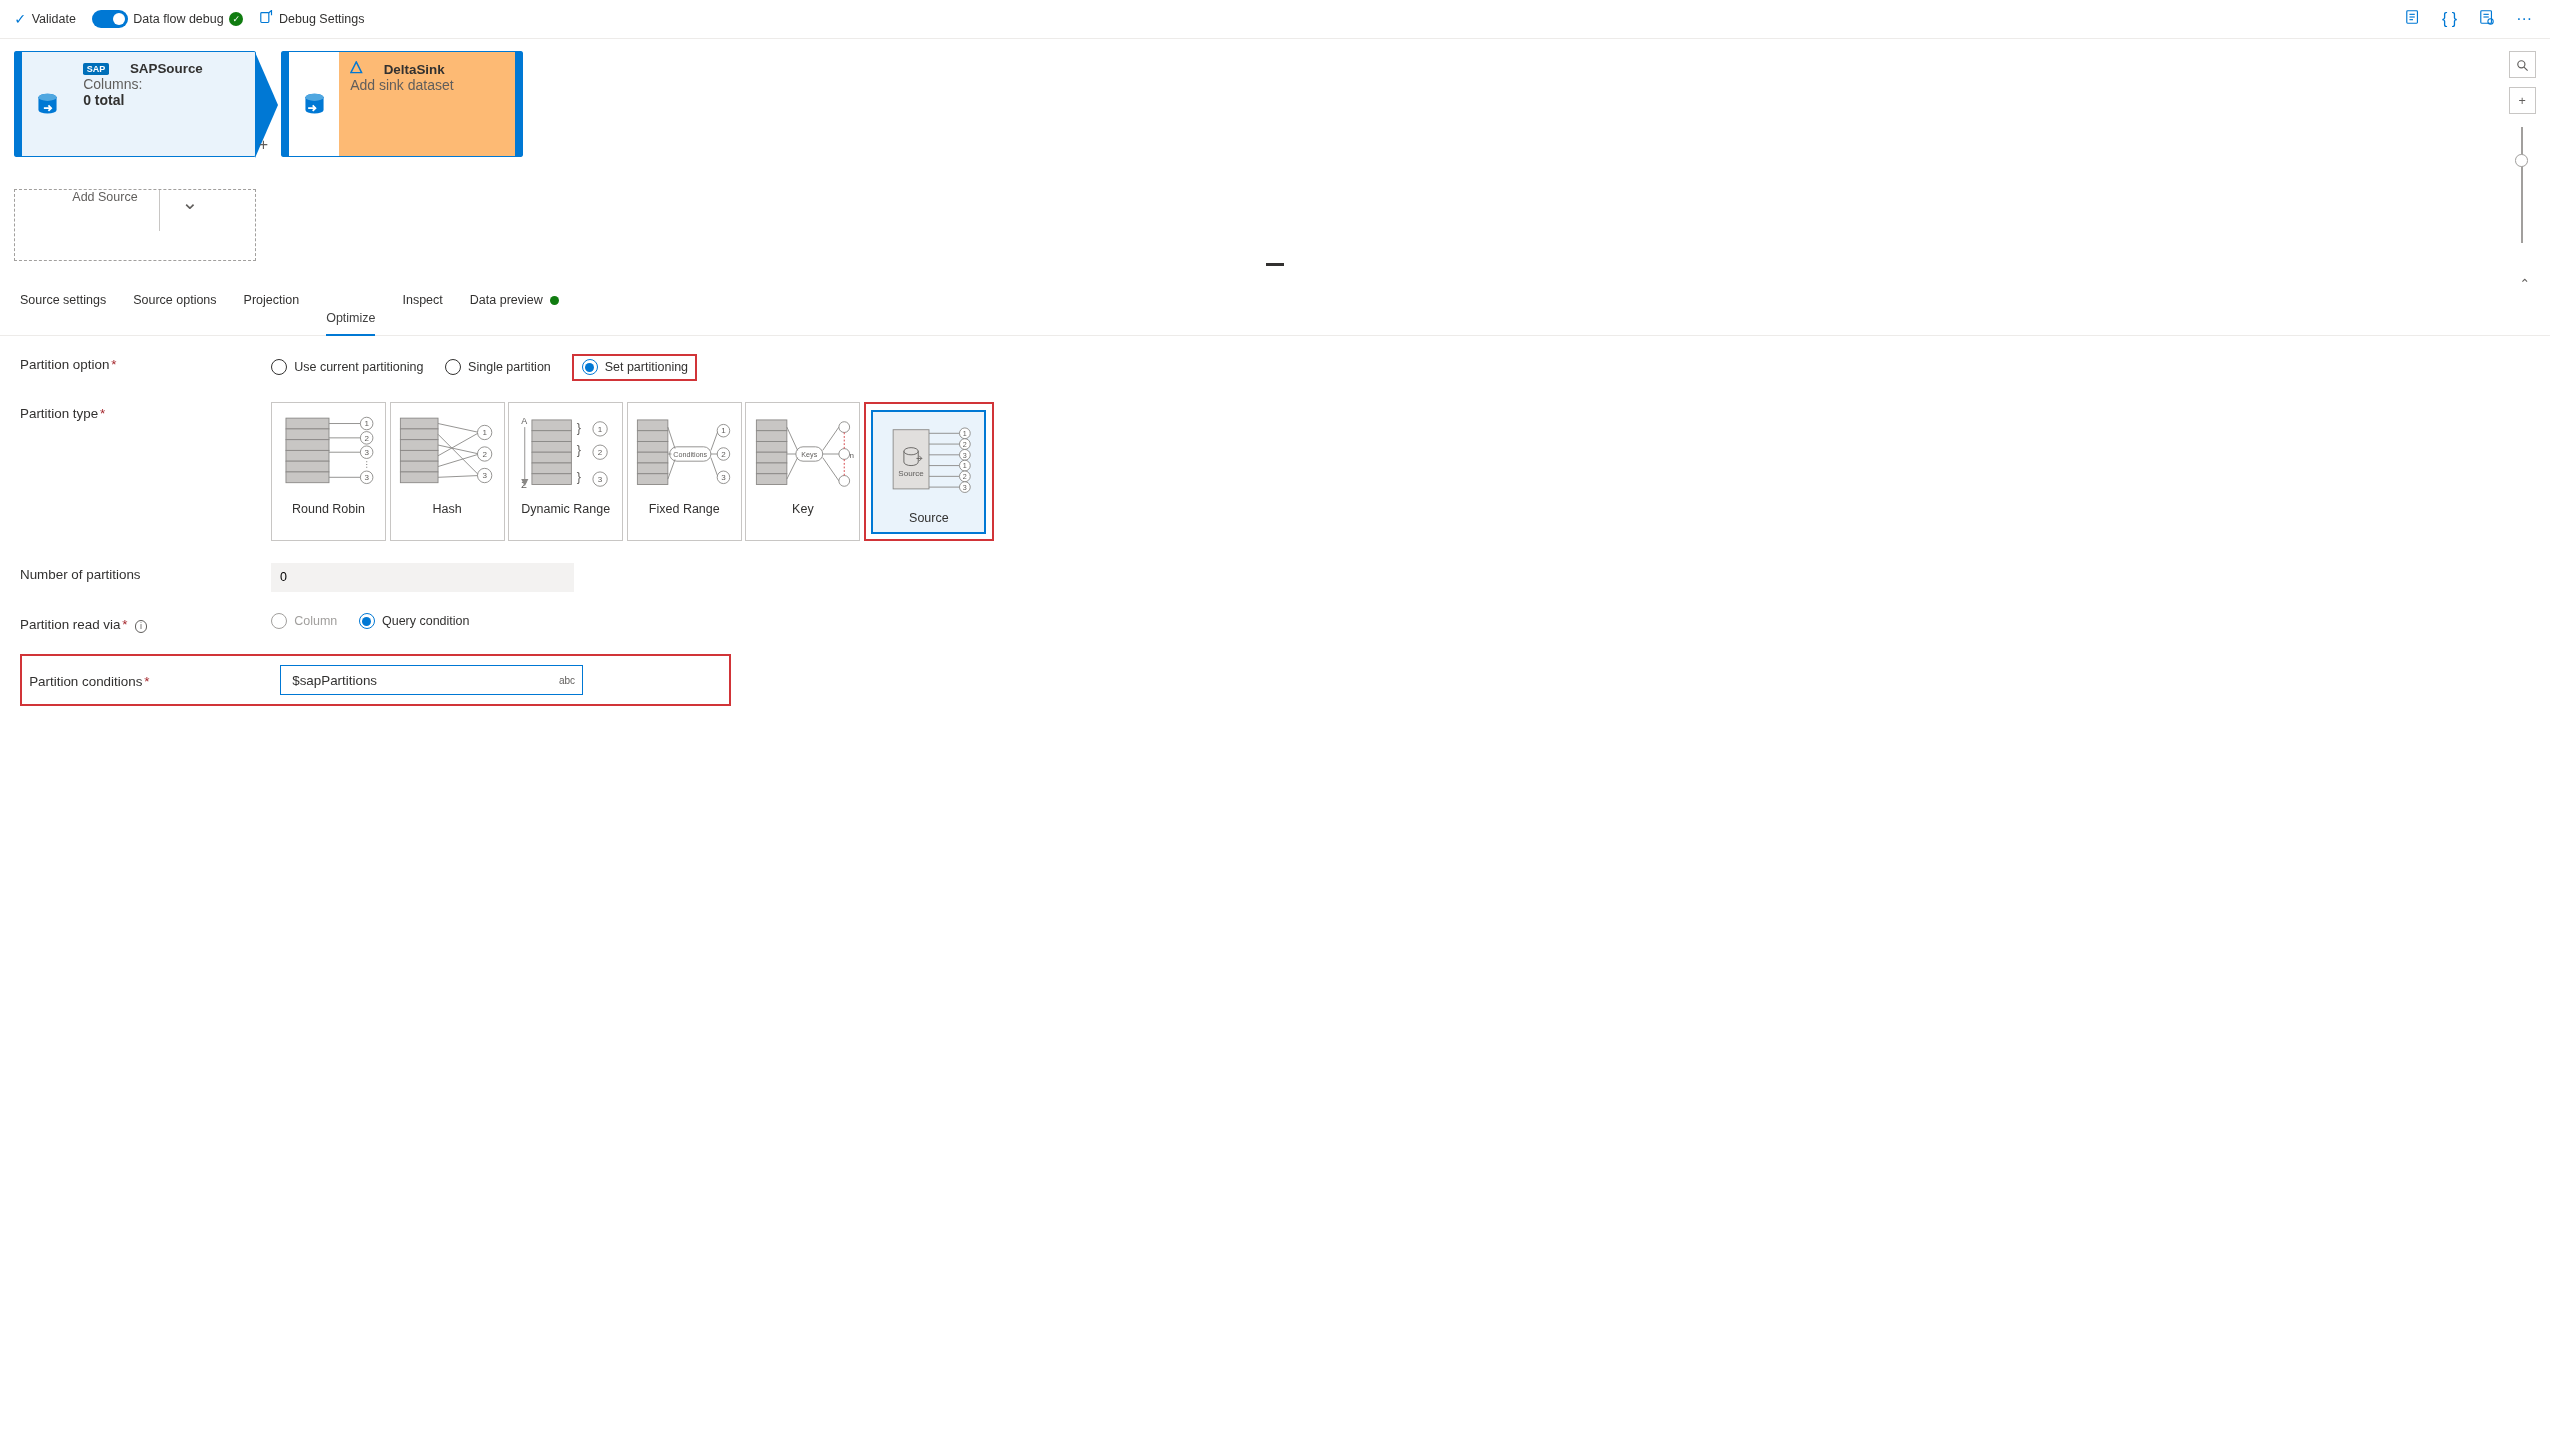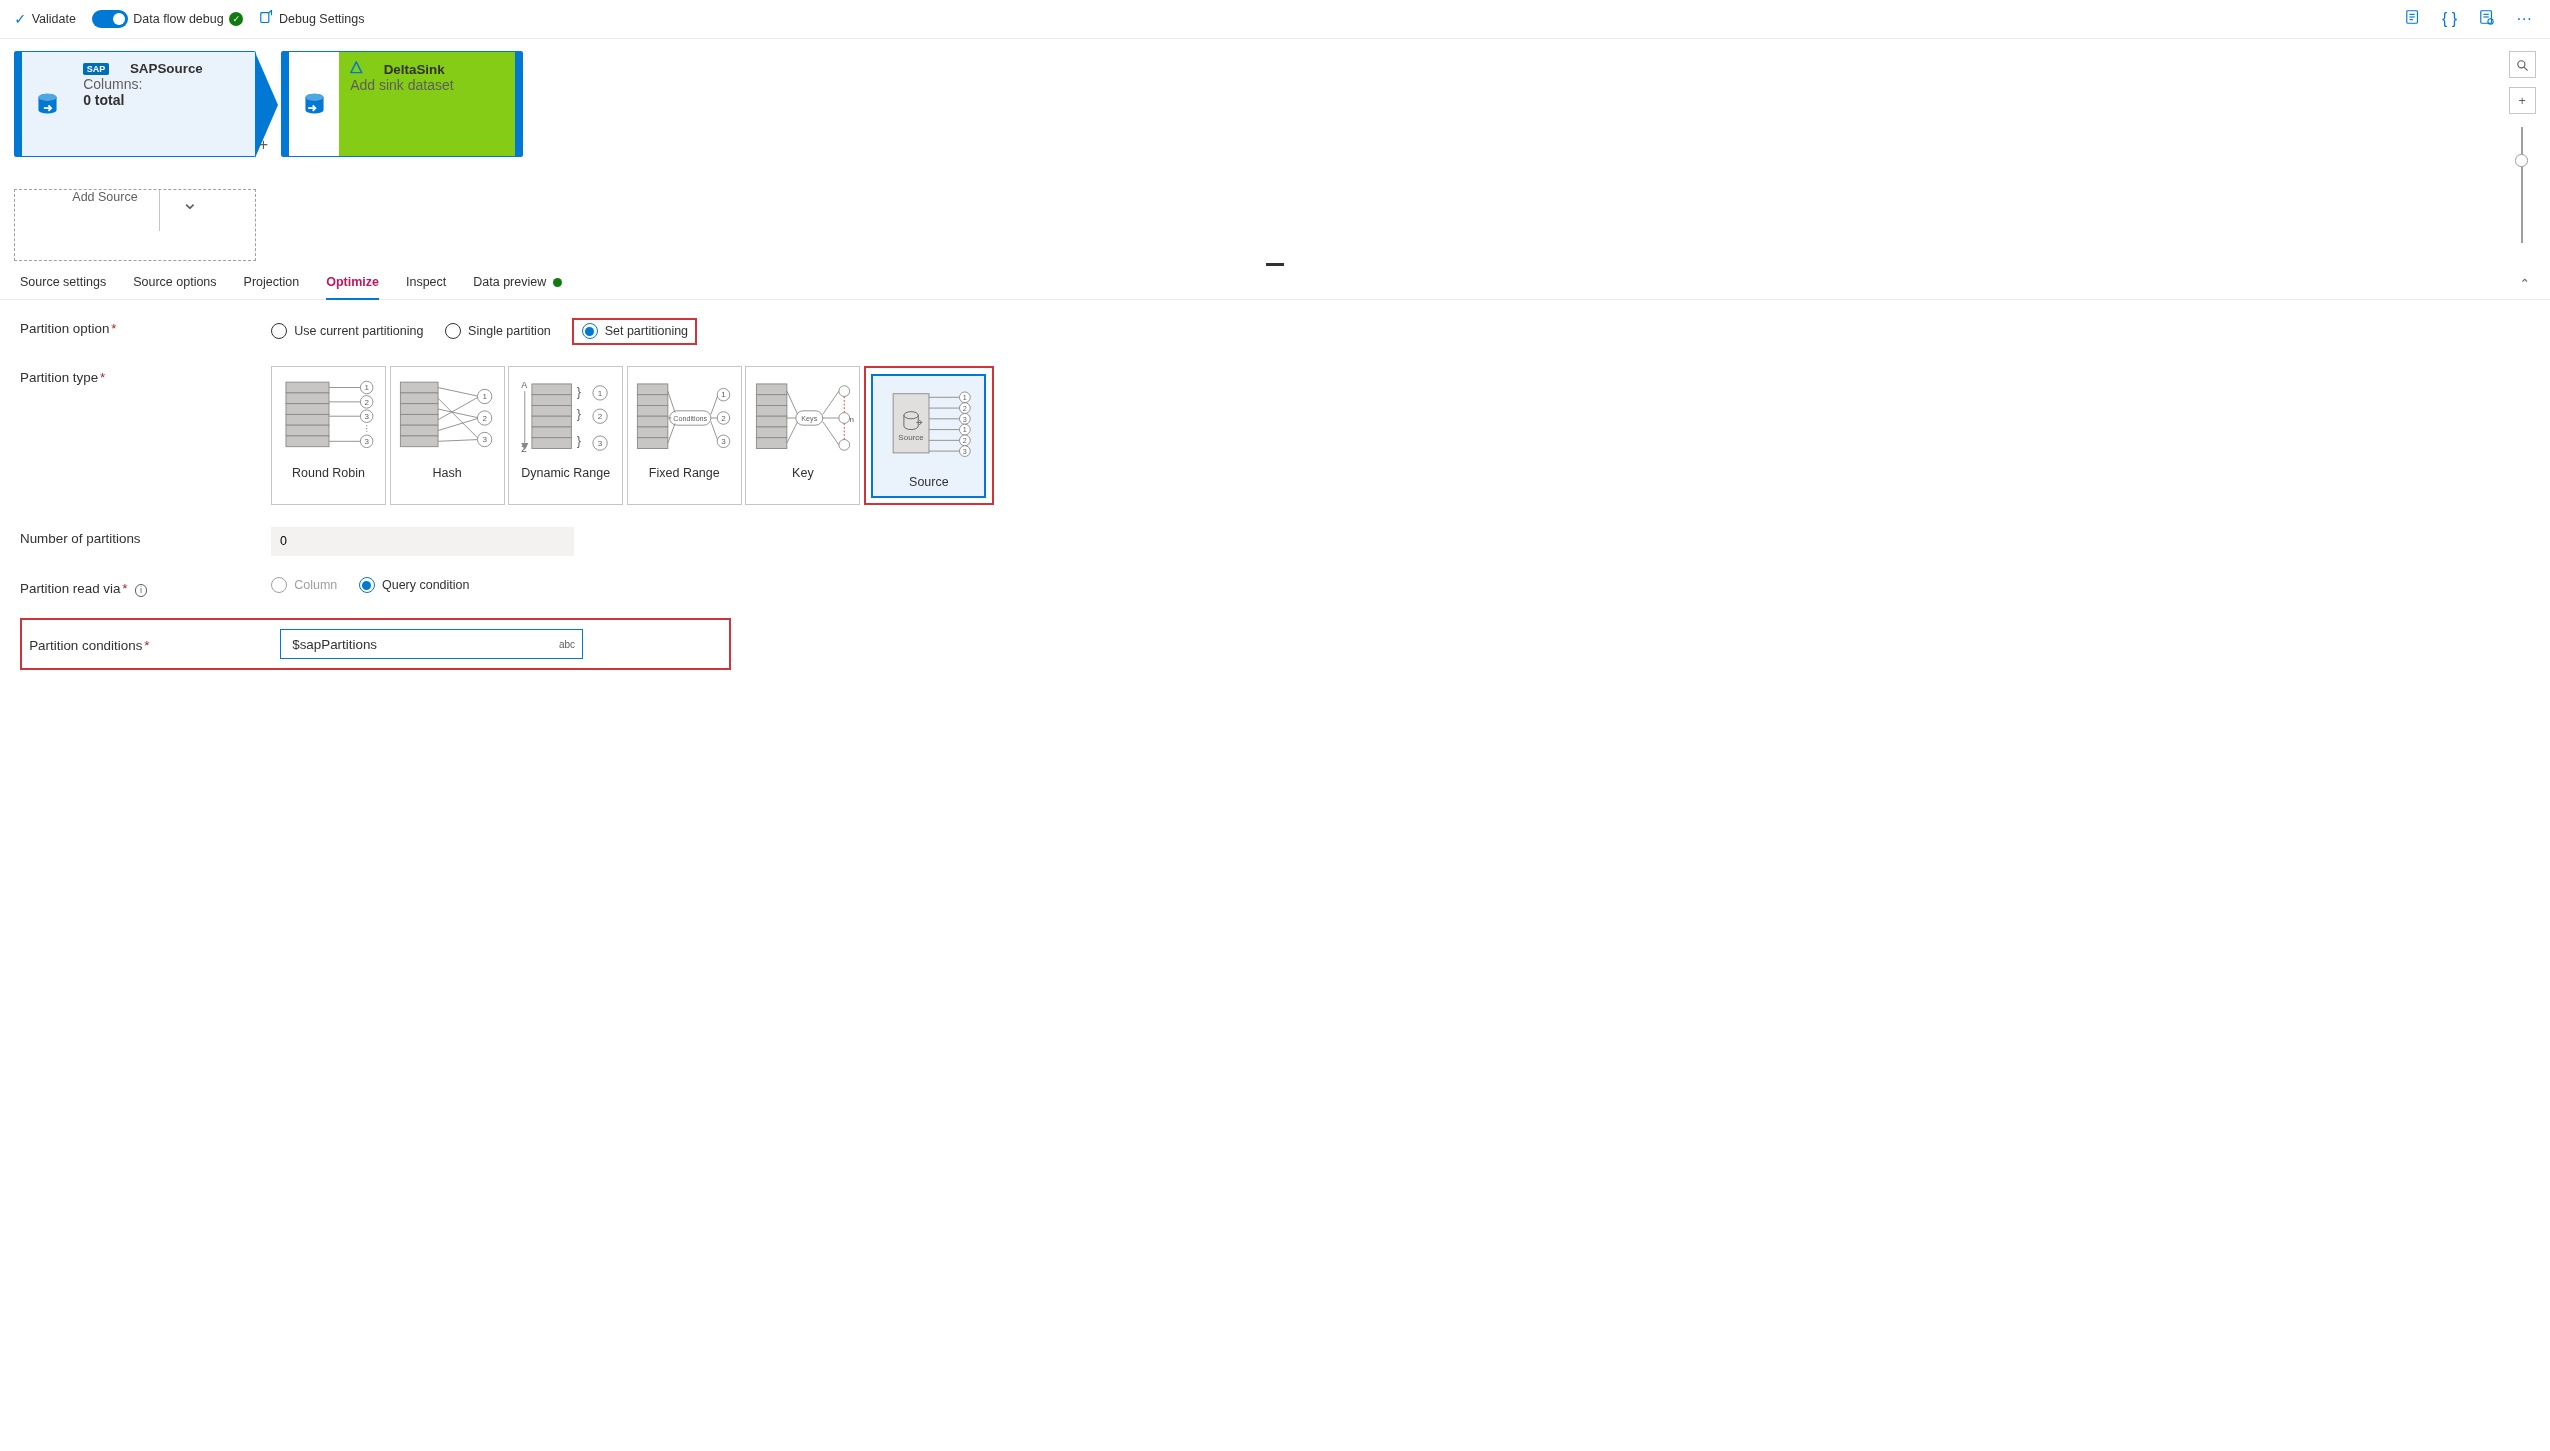--- a/index.html
+++ b/index.html
@@ -88,21 +88,21 @@
     position:absolute; right:-20.6px; top:1.8px; width:0; height:0;
     border-top: 51px solid transparent;
     border-bottom: 51px solid transparent;
     border-left: 21.5px solid #eaf3fb;
   }
   .plus-between {
     width:25px; display:flex; align-items:flex-end; justify-content:center;
     font-size:16px; color:#605e5c; padding-bottom:3.6px; margin-left:-5.4px; z-index:2;
   }
   .node.sink { width: 242px; margin-left: 5.4px; }
-  .node.sink .content-col { background:#84cc16; }
+  .node.sink .content-col { background:#fdba74; }
 
   .add-source-box {
     margin-top: 32px;
     width: 242px; height: 72px;
     border: 0.9px dashed #a19f9d;
     display:flex; align-items:flex-start; justify-content:center;
     gap:21.5px; color:#605e5c; cursor:pointer;
     position:relative;
   }
   .add-source-box .divider {
@@ -134,22 +134,23 @@
 
   
   .tabs {
     display:flex; align-items:center; gap:27px;
     padding: 9px 20px 0 20px; border-bottom:0.9px solid #edebe9;
     position:relative;
     text-align:center;
   }
   .tabs .tab { padding-bottom:9px; cursor:pointer; color:#323130; }
   .tabs .tab.active {
-    color:#be185d; border-bottom:2.7px solid #0078d4; font-weight:700;
+    color:#404040; border-bottom:2.7px solid #0078d4; font-weight:400;
     margin-bottom:-0.9px;
+    margin-top:36px;
   }
   .tabs .preview-dot {
     width:9px; height:9px; border-radius:50%; background:#107c10; display:inline-block;
     margin-left:3.6px; vertical-align:middle;
   }
   .tabs .collapse-chev {
     position:absolute; right:20px; top:10.7px; cursor:pointer; color:#605e5c;
   }
 
   

